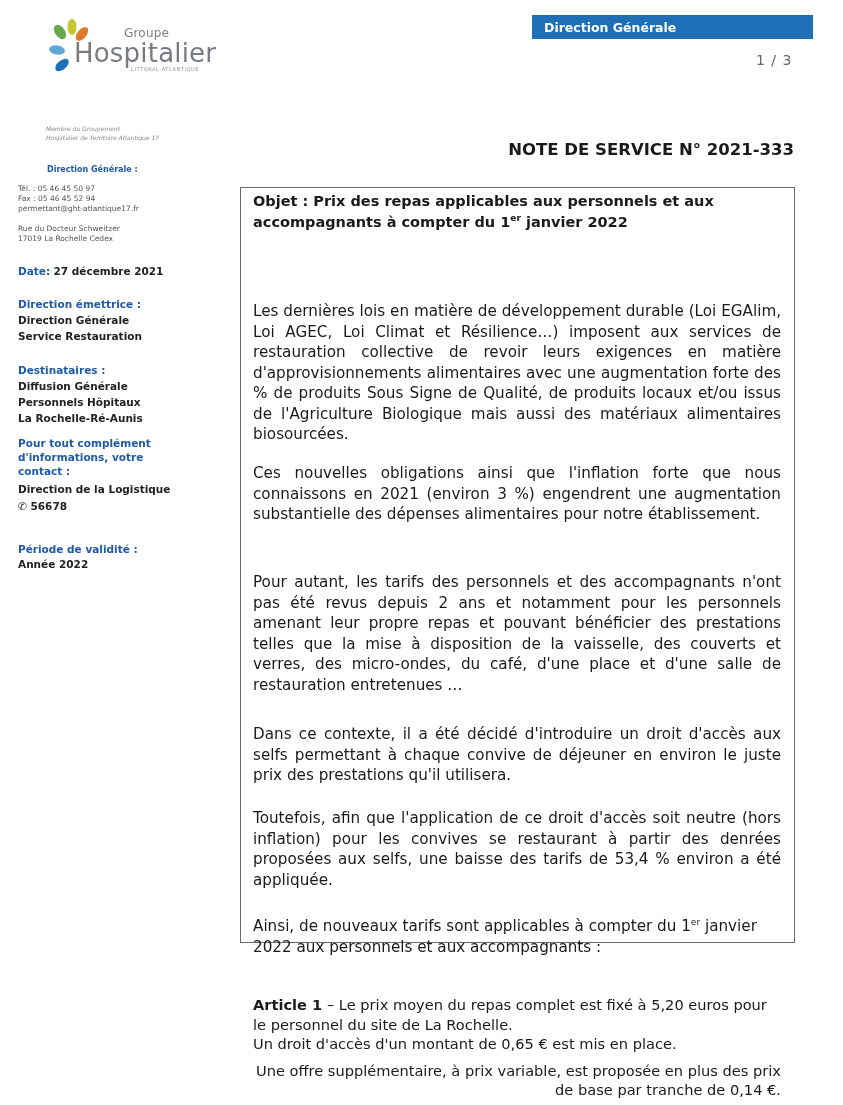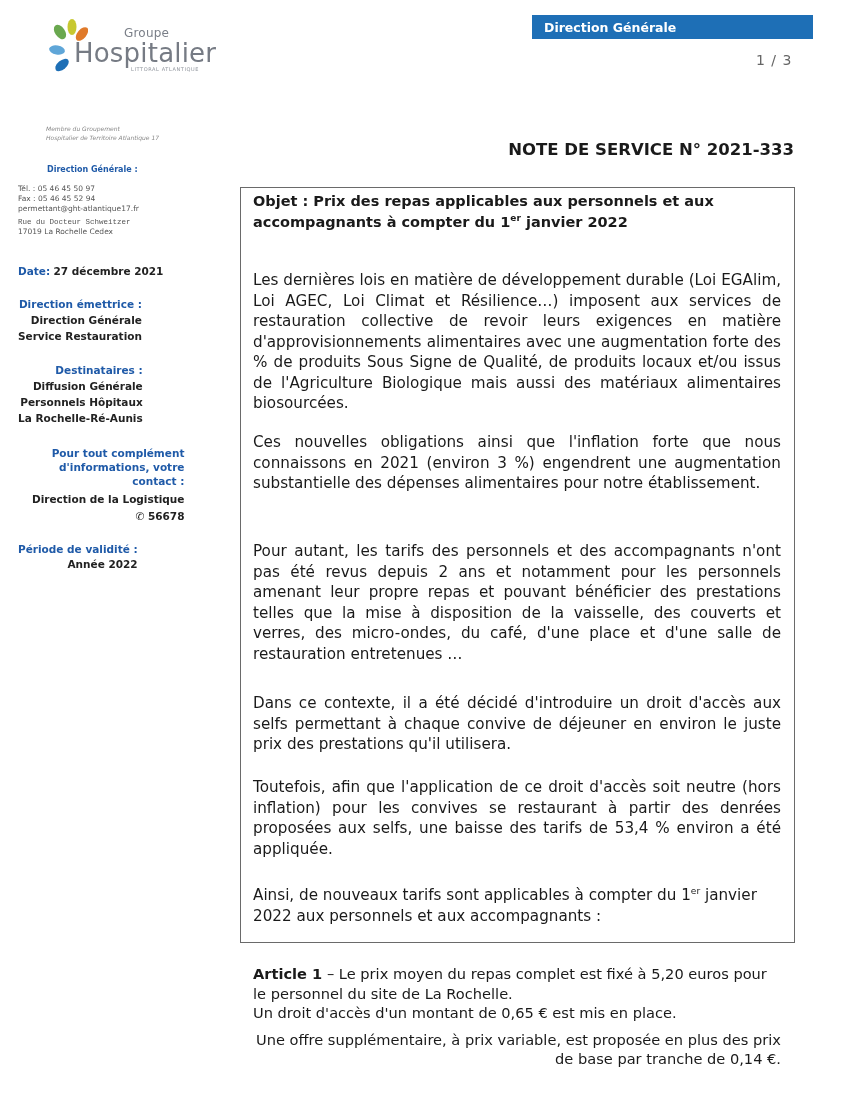--- a/index.html
+++ b/index.html
@@ -13,32 +13,32 @@
     .logo-hosp { position: absolute; left: 26px; top: 20px; font-size: 26px; color: #767b84; letter-spacing: 0.2px; font-family: "DejaVu Sans", sans-serif; }
     .logo-sub { position: absolute; left: 83px; top: 48px; font-size: 5px; color: #8f949c; letter-spacing: 0.6px; }
 
     
     .banner { position: absolute; left: 532px; top: 15px; width: 281px; height: 24px; background: #1e6fb6; color: #fff; font-weight: bold; font-size: 12.5px; padding: 5px 0 0 12px; }
     .page-num { position: absolute; left: 756px; top: 52px; font-size: 14px; color: #666; letter-spacing: 1px; }
     .member { position: absolute; left: 46px; top: 124px; font-size: 6px; color: #888; font-style: italic; line-height: 9px; }
     .side-blue { color: #1f5aa8; font-weight: bold; }
     .side-dg { position: absolute; left: 47px; top: 165px; font-size: 8px; }
     .contact-block { position: absolute; left: 18px; top: 184px; font-size: 7.5px; color: #555; line-height: 10px; }
-    .contact-block .gap { margin-top: 3px; font-family: Liberation Mono, monospace; }
-    .meta { position: absolute; left: 18px; font-size: 10.5px; line-height: 16px; text-align: right; }
+    .contact-block .gap { margin-top: 10px; }
+    .meta { position: absolute; left: 18px; font-size: 10.5px; line-height: 16px; }
     .meta .val { color: #222; font-weight: bold; }
     .meta .lbl { color: #1f5aa8; font-weight: bold; }
 
     
     .note-title { position: absolute; left: 240px; width: 554px; top: 140px; text-align: right; font-weight: bold; font-size: 16.5px; color: #1a1a1a; }
 
     
     .frame { position: absolute; left: 240px; top: 187px; width: 555px; height: 756px; border: 1.5px solid #6a6a6a; }
     .objet { position: absolute; left: 12px; top: 3px; width: 520px; font-weight: bold; font-size: 14.5px; line-height: 21px; color: #1a1a1a; }
-    .body { position: absolute; left: 12px; width: 528px; font-size: 15.2px; line-height: 20.5px; color: #1a1a1a; text-align: justify; }
+    .body { position: absolute; left: 12px; width: 528px; font-size: 15.2px; line-height: 20.5px; color: #1a1a1a; text-align: justify; margin-top: 31px; }
     sup { font-size: 9px; vertical-align: 6px; line-height: 0; }
     .art-line { display: block; }
   </style>
 </head>
 <body>
 
 <div class="logo">
   <svg width="40" height="58" viewBox="0 0 40 58">
     <ellipse cx="12" cy="14" rx="5" ry="8" transform="rotate(-35 12 14)" fill="#6aa84f"></ellipse>
     <ellipse cx="24" cy="9" rx="4.5" ry="8" fill="#c7c830"></ellipse>
@@ -78,21 +78,21 @@
   <div class="val">Service Restauration</div>
 </div>
 
 <div class="meta" style="top:362px;">
   <div class="lbl">Destinataires :</div>
   <div class="val">Diffusion Générale</div>
   <div class="val">Personnels Hôpitaux</div>
   <div class="val">La Rochelle-Ré-Aunis</div>
 </div>
 
-<div class="meta" style="top:446px; line-height:14px;margin-left:14px;">
+<div class="meta" style="top:436px; line-height:14px;">
   <div class="lbl">Pour tout complément</div>
   <div class="lbl">d'informations, votre</div>
   <div class="lbl">contact :</div>
   <div class="val" style="margin-top:3px; line-height:17px;">Direction de la Logistique</div>
   <div class="val" style="line-height:17px;">
     <span>✆</span>
     <span>56678</span>
   </div>
 </div>
 

